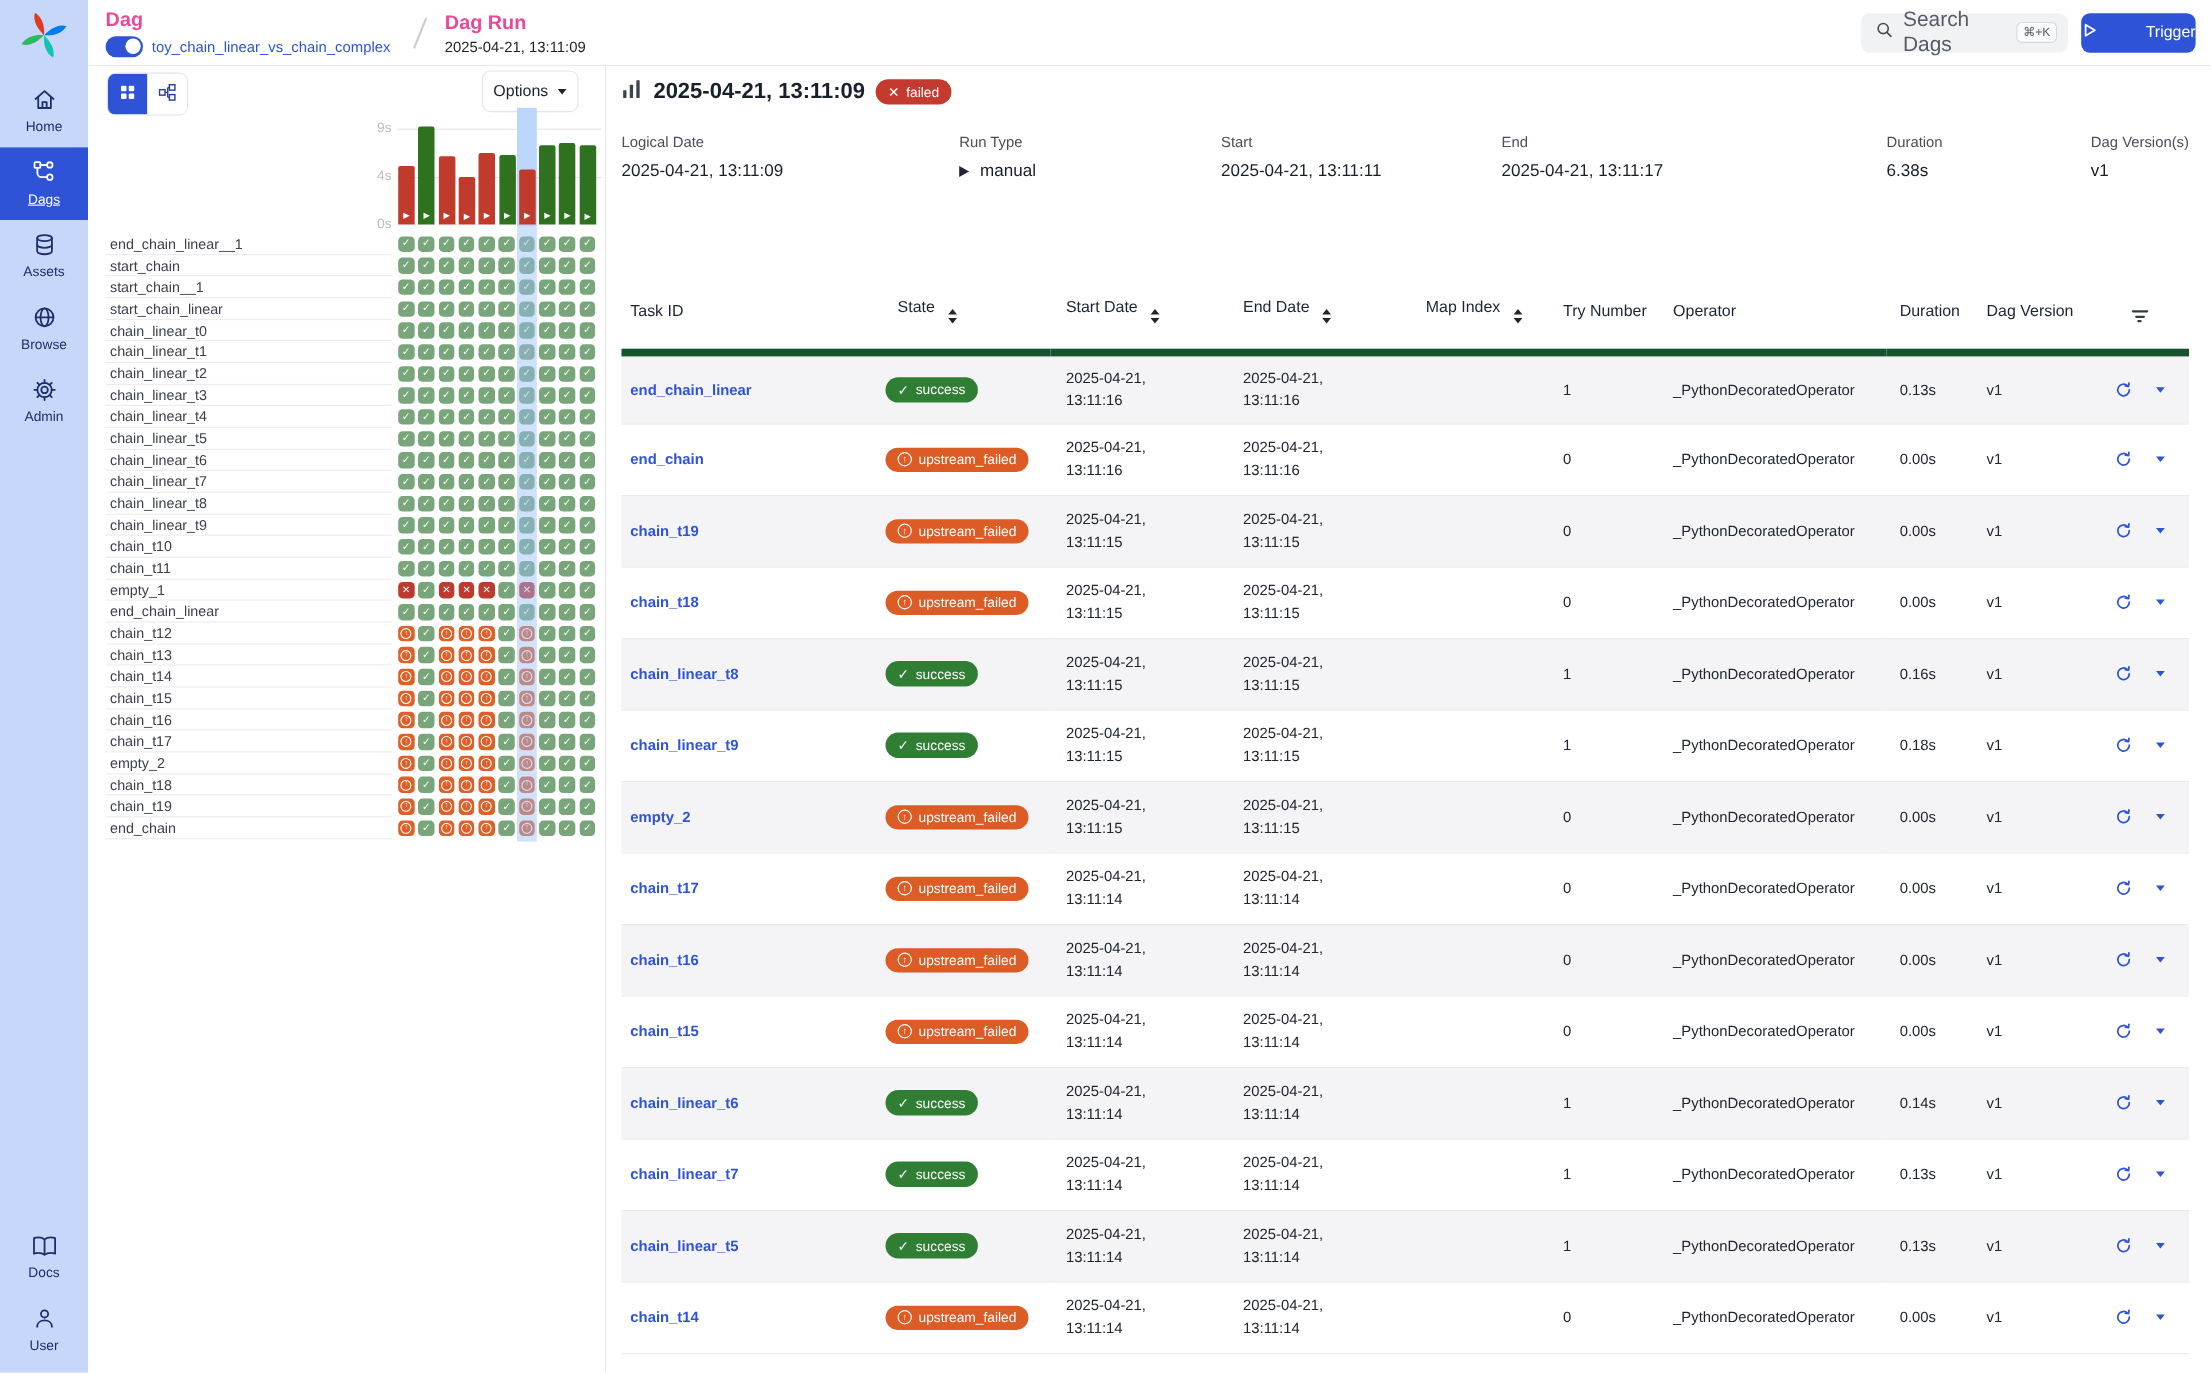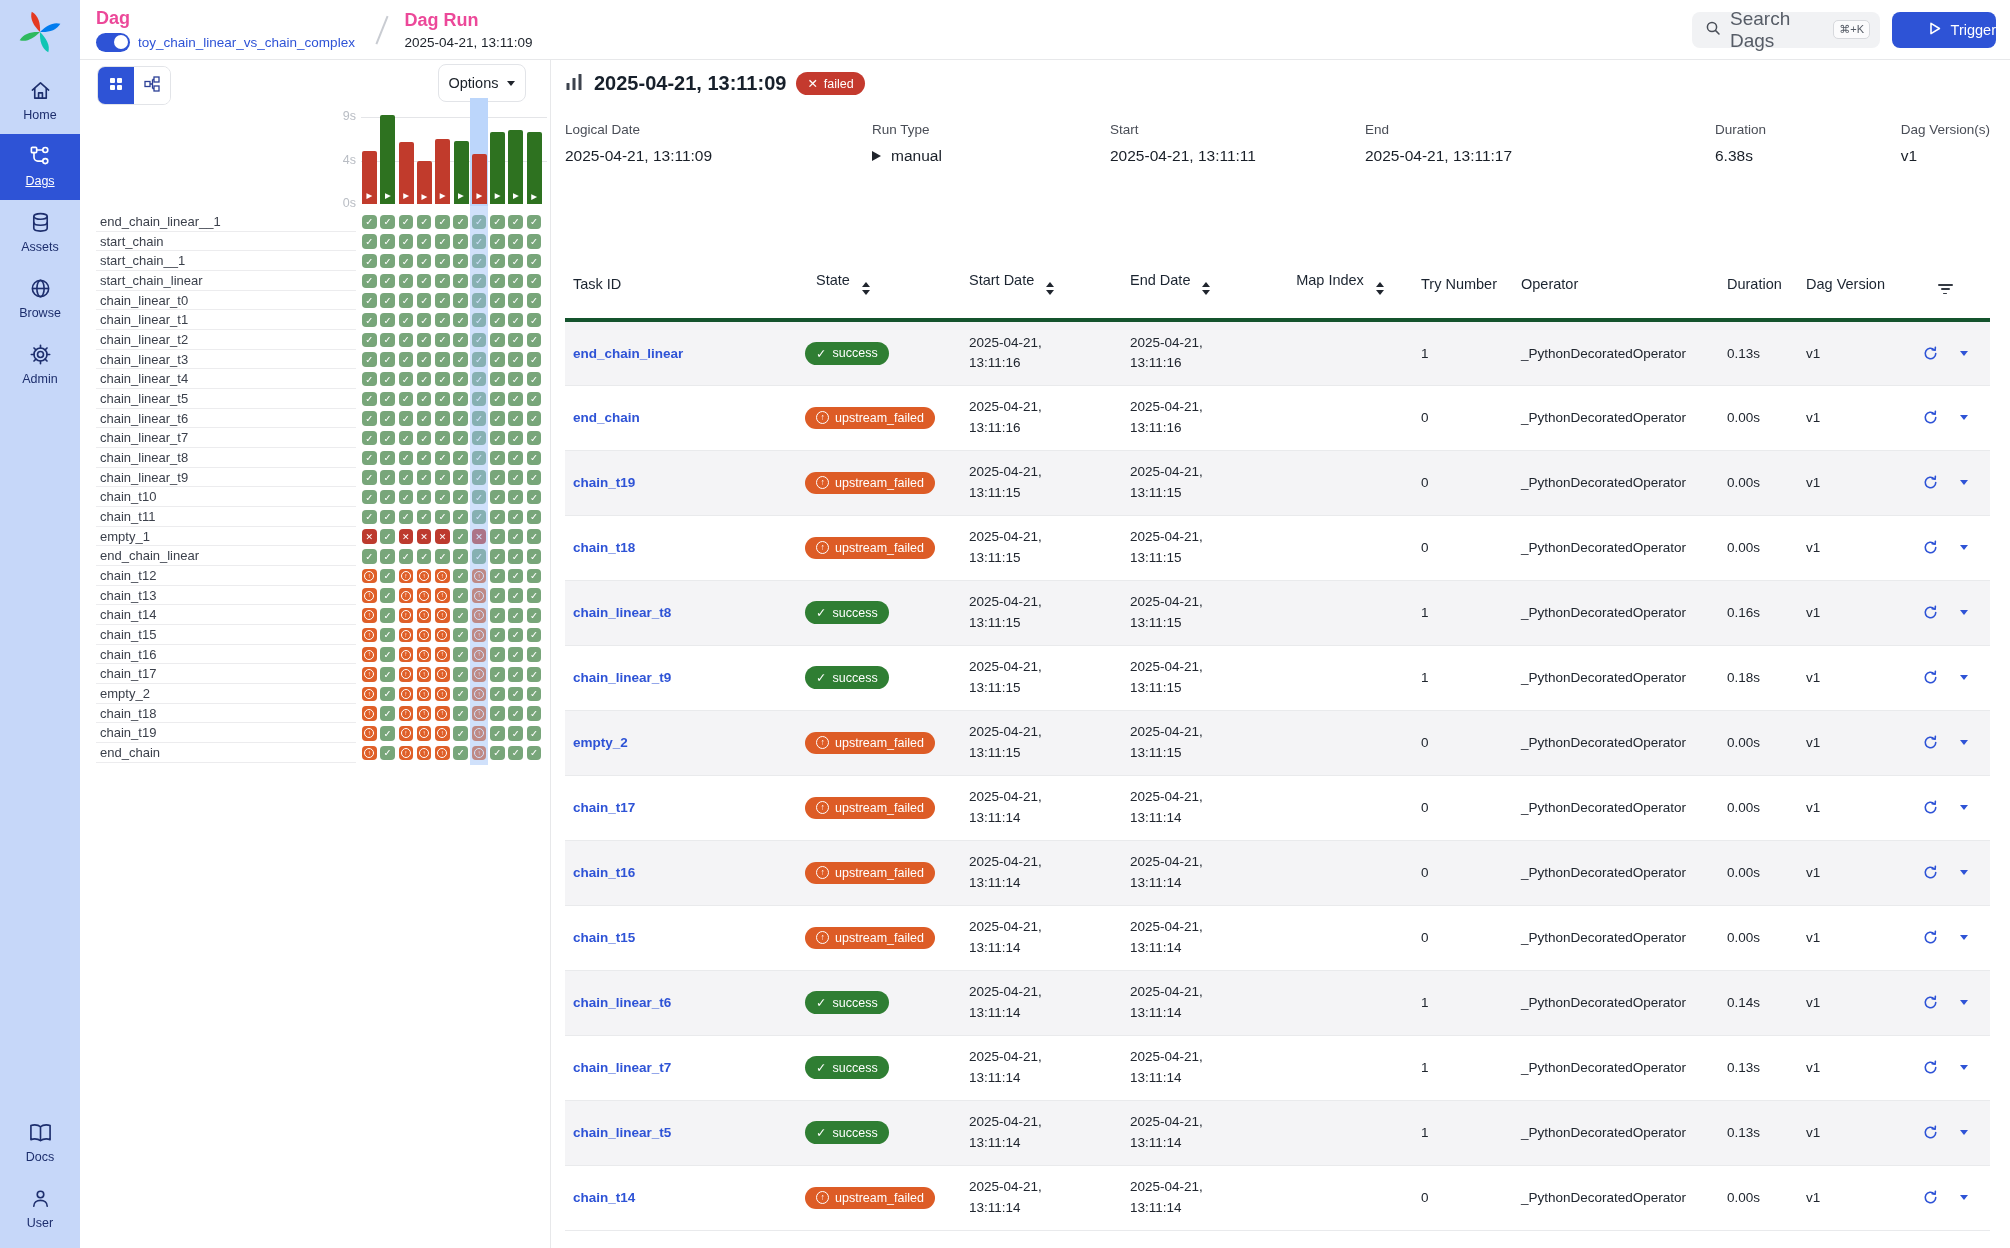--- a/index.html
+++ b/index.html
@@ -23,21 +23,21 @@
   .crumb-row { display:flex; align-items:center; gap:8px; }
   .switch { width:34px; height:19px; border-radius:10px; background:var(--accent); position:relative; display:inline-block; cursor:pointer; }
   .switch::after { content:""; position:absolute; right:2.5px; top:2.5px; width:14px; height:14px; border-radius:50%; background:#fff; }
   .dag-link { font-size:13.5px; color:var(--accent); text-decoration:none; cursor:pointer; }
   .slash { width:1.5px; height:30px; background:#c9ccd2; transform:rotate(22deg); margin:0 22px 0 26px; }
   .crumb-value { font-size:13.5px; color:#1b2129; }
   .topbar-right { margin-left:auto; display:flex; align-items:center; gap:12px; }
   .searchbox { width:188px; height:36px; background:#f1f2f4; border-radius:8px; display:flex; align-items:center; gap:9px; padding:0 10px 0 13px; cursor:pointer; }
   .searchbox .ph { font-size:19px; color:#565c66; }
   .searchbox kbd { font-family:inherit; font-size:11px; color:#565c66; border:1px solid #d7d9dd; background:#fbfbfc; border-radius:5px; padding:2px 5px; }
-  .trigger-btn { height:36px; min-width:104px; border:none; background:var(--accent); color:#fff; border-radius:8px; font-size:14.5px; font-family:inherit; display:flex; align-items:center; justify-content:flex-end; gap:9px; cursor:pointer; }
+  .trigger-btn { height:36px; min-width:104px; border:none; background:var(--accent); color:#fff; border-radius:8px; font-size:14.5px; font-family:inherit; display:flex; align-items:center; justify-content:space-between; gap:9px; cursor:pointer; }
 
   
   .left-panel { position:absolute; left:80px; top:60px; width:471px; bottom:0; background:#fff; border-right:1px solid #e7e8ea; z-index:5; }
   .view-toggle { position:absolute; left:17px; top:6px; display:flex; border:1px solid #e2e4e8; border-radius:8px; overflow:hidden; }
   .vt-btn { width:36px; height:37px; background:#fff; border:none; display:flex; align-items:center; justify-content:center; color:#2c3f96; cursor:pointer; }
   .vt-btn.active { background:var(--accent); color:#fff; }
   .options-btn { position:absolute; right:24px; top:4px; height:38px; width:88px; background:#fff; border:1px solid #e2e4e8; border-radius:8px; font-family:inherit; font-size:14.5px; color:#1b2129; display:flex; align-items:center; justify-content:center; gap:9px; cursor:pointer; }
   .caret { width:0; height:0; border-left:4.5px solid transparent; border-right:4.5px solid transparent; border-top:5px solid #20242c; display:inline-block; }
   .chart-tick { position:absolute; left:232px; width:44px; text-align:right; font-size:12.5px; color:#b9bdc4; }
   .chart-line { position:absolute; left:281px; width:186px; height:1px; background:#e4e5e8; }
@@ -72,21 +72,21 @@
   .meta-value { font-size:15.5px; color:#191f28; margin-top:10px; display:flex; align-items:center; }
   .play-sm { width:0; height:0; border-left:9px solid #20242c; border-top:5.5px solid transparent; border-bottom:5.5px solid transparent; display:inline-block; margin-right:10px; }
   .meta-col.m0{left:14px} .meta-col.m1{left:321px} .meta-col.m2{left:559px} .meta-col.m3{left:814px} .meta-col.m4{left:1164px} .meta-col.m5{right:20px}
 
   .tabs { position:absolute; top:142px; left:14px; right:20px; height:47px; border-bottom:1px solid #e7e8ea; display:flex; }
   .tab { font-size:15px; color:#4d525b; margin-right:38px; padding:6px 2px 0; cursor:pointer; position:relative; }
   .tab.active { color:#17202b; font-weight:700; }
   .tab.active::after { content:""; position:absolute; left:-2px; right:-2px; bottom:-1px; height:3px; background:var(--accent); border-radius:2px; }
 
   table.ti { position:absolute; top:189px; left:14px; width:1425px; border-collapse:collapse; table-layout:fixed; }
-  .ti th { height:71px; font-weight:400; font-size:14.5px; color:#1b2430; text-align:left; border-bottom:4px solid #14532d; vertical-align:middle; }
+  .ti th { height:71px; font-weight:400; font-size:14.5px; color:#1b2430; text-align:left; border-bottom:7px solid #14532d; vertical-align:middle; }
   .ti td { height:65px; font-size:13.5px; color:#20262f; border-bottom:1px solid #e9eaec; vertical-align:middle; }
   .ti tr.odd td { background:#f4f4f6; }
   th.h-task, td.d-task { padding-left:8px; }
   th.h-state { padding-left:16px; } td.d-state { padding-left:5px; }
   th.h-start { padding-left:14px; } td.d-start { padding-left:14px; }
   th.h-end { padding-left:10px; } td.d-end { padding-left:10px; }
   th.h-map { text-align:center; } td.d-map { text-align:center; }
   th.h-try, td.d-try { padding-left:21px; }
   th.h-op, td.d-op { padding-left:11px; }
   th.h-dur, td.d-dur { padding-left:12px; }

